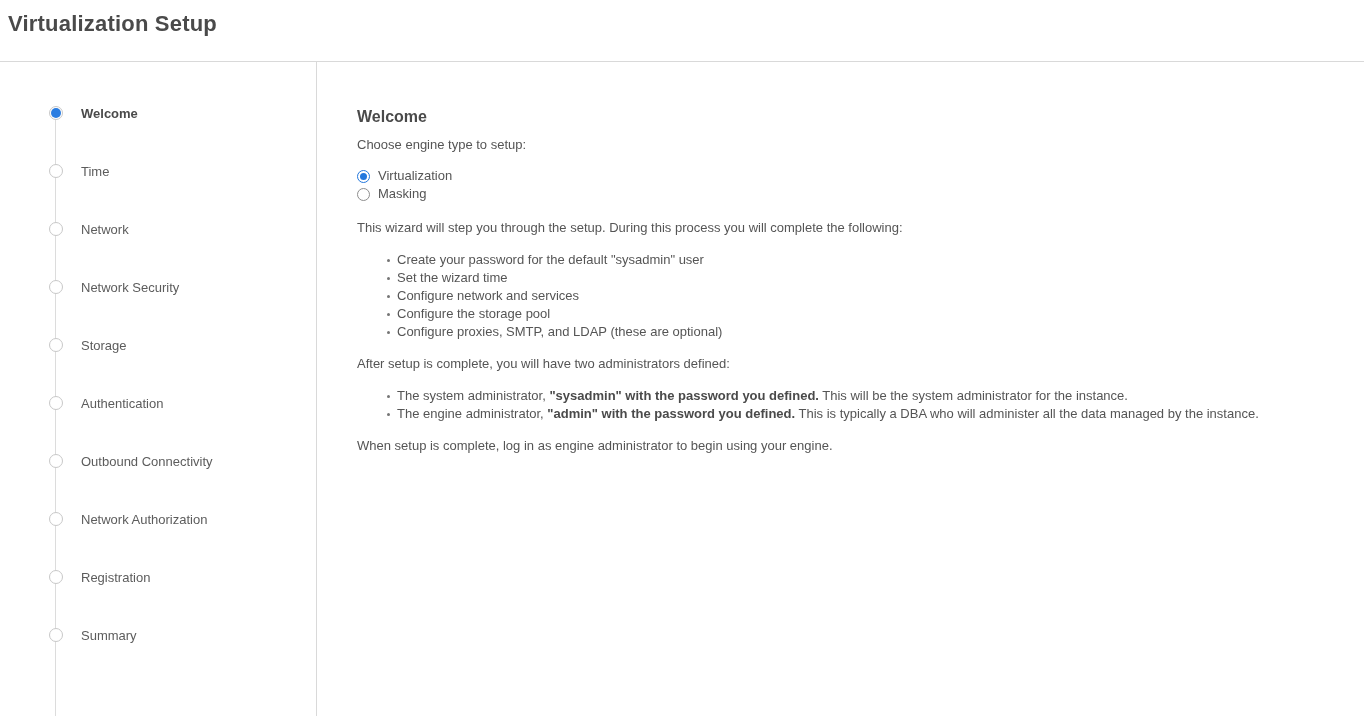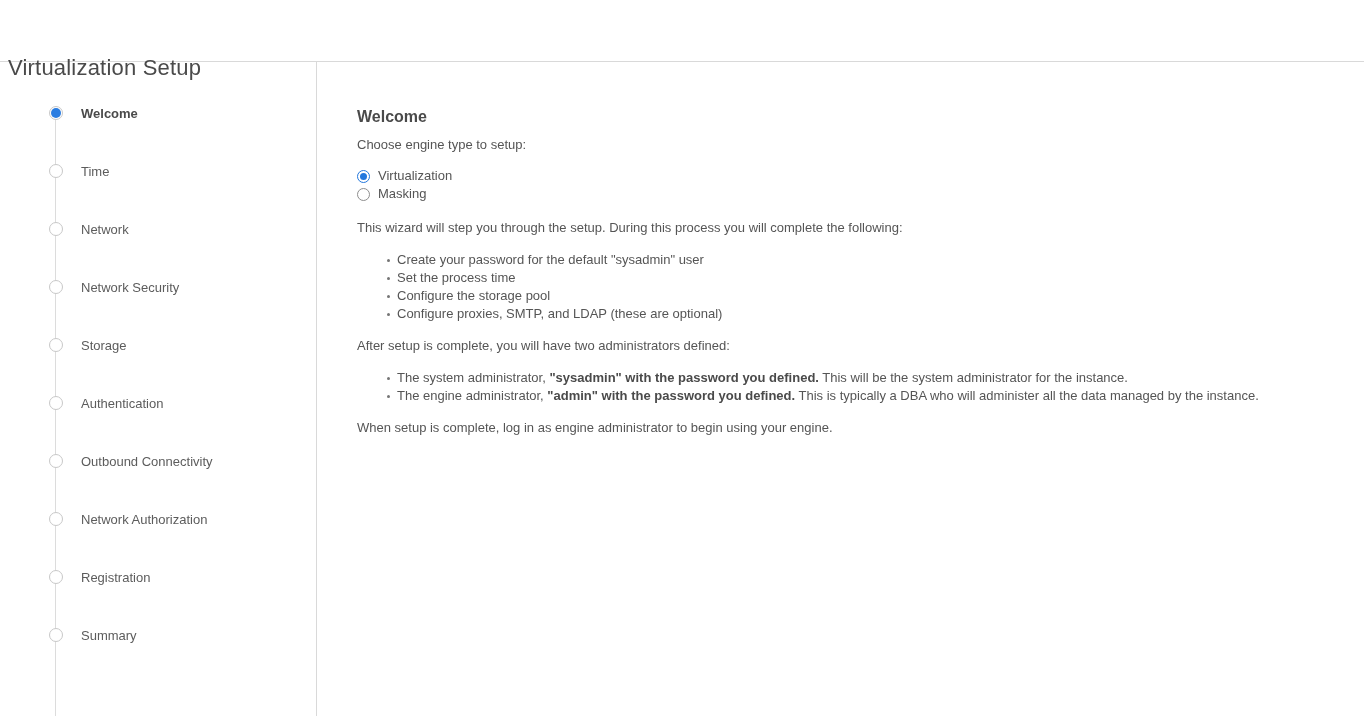--- a/index.html
+++ b/index.html
@@ -11,24 +11,23 @@
     overflow: hidden;
   }
   
   .header {
     height: 62px;
     border-bottom: 1px solid #d9d9d9;
     padding: 11px 0 0 8px;
   }
   .header h1 {
     font-size: 22px;
-    font-weight: 400;
+    font-weight: 700;
     color: #4a4a4a;
     letter-spacing: 0.2px;
-    margin-top: 44px;
   }
   
   .body-wrap { display: flex; height: 654px; padding-left: 41px; }
   .sidebar {
     width: 276px;
     flex: 0 0 276px;
     border-right: 1px solid #d9d9d9;
     position: relative;
     padding-top: 22px;
   }
@@ -212,21 +211,22 @@
             <span class="rdot"></span>
           </span>
           <span class="radio-label">Masking</span>
         </div>
       </div>
 
     <p class="para">This wizard will step you through the setup. During this process you will complete the following:</p>
 
     <ul class="bullets" id="task-list">
         <li>Create your password for the default "sysadmin" user</li>
-        <li>Set the process time</li>
+        <li>Set the wizard time</li>
+        <li>Configure network and services</li>
         <li>Configure the storage pool</li>
         <li>Configure proxies, SMTP, and LDAP (these are optional)</li>
       </ul>
 
     <p class="para-sm">After setup is complete, you will have two administrators defined:</p>
 
     <ul class="bullets" id="admins-list">
         <li><span>The system administrator, </span><span class="bold-seg">"sysadmin" with the password you defined.</span><span> This will be the system administrator for the instance.</span></li>
         <li><span>The engine administrator, </span><span class="bold-seg">"admin" with the password you defined.</span><span> This is typically a DBA who will administer all the data managed by the instance.</span></li>
       </ul>

